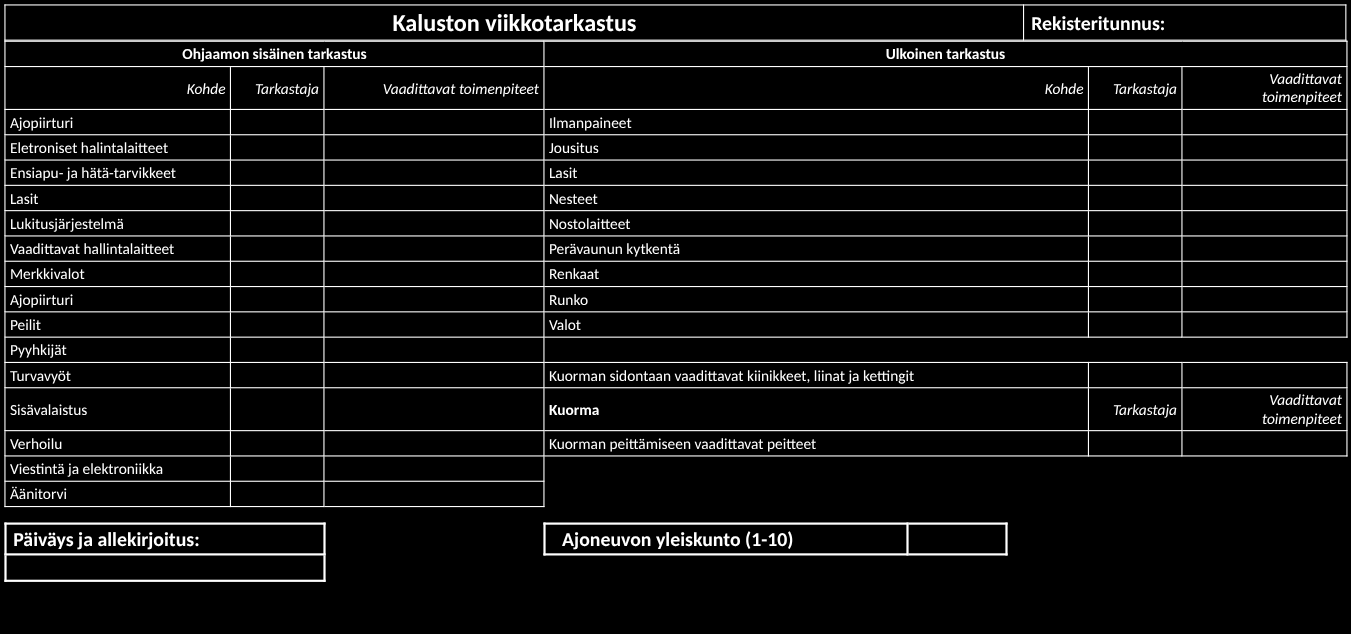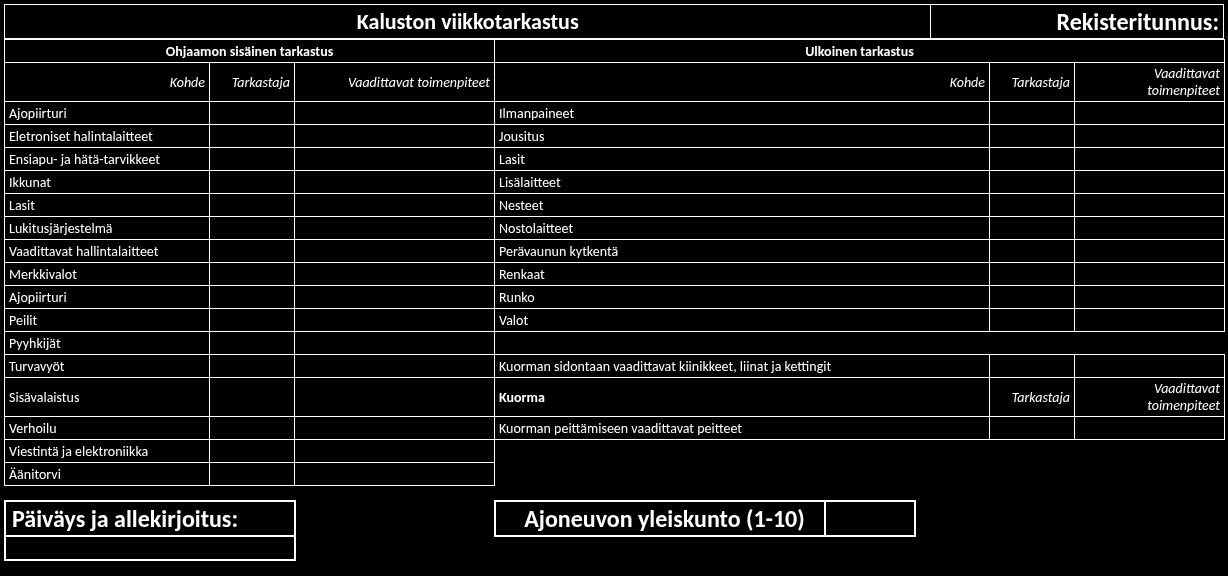--- a/index.html
+++ b/index.html
@@ -24,53 +24,52 @@
   }
   .no-border {
     border: none;
   }
   .title-main {
     font-size: 22px;
     font-weight: bold;
     text-align: center;
   }
   .title-reg {
-    font-size: 24px;
-    font-weight: bold;
-    text-align: right;
+    font-size: 18px;
+    font-weight: bold;
+    text-align: left;
     padding-left: 6px;
   }
   .section-header {
     font-weight: bold;
     text-align: center;
   }
   .col-header {
     font-style: italic;
     text-align: right;
   }
   .bold {
     font-weight: bold;
   }
   .bottom-row {
     margin-top: 14px;
   }
   .bottom-box-label {
-    font-size: 24px;
+    font-size: 18px;
     font-weight: bold;
     border: 2px solid #fff;
     padding: 2px 6px;
     height: 22px;
   }
   .bottom-box-input {
     border: 2px solid #fff;
     border-top: none;
     height: 18px;
   }
   .center {
-    text-align: center;
     padding-left: 15px;
   }
 </style>
 </head>
 <body>
 
 <table>
   <tbody>
       <tr>
     <td class="title-main" style="width:76%;">Kaluston viikkotarkastus</td>
@@ -118,28 +117,20 @@
         <td></td>
     <td>Jousitus</td>
         <td></td>
         <td></td>
   </tr>
   <tr>
     <td>Ensiapu- ja hätä-tarvikkeet</td>
         <td></td>
         <td></td>
     <td>Lasit</td>
-        <td></td>
-        <td></td>
-  </tr>
-  <tr>
-    <td>Ikkunat</td>
-        <td></td>
-        <td></td>
-    <td>Lisälaitteet</td>
         <td></td>
         <td></td>
   </tr>
   <tr>
     <td>Lasit</td>
         <td></td>
         <td></td>
     <td>Nesteet</td>
         <td></td>
         <td></td>

